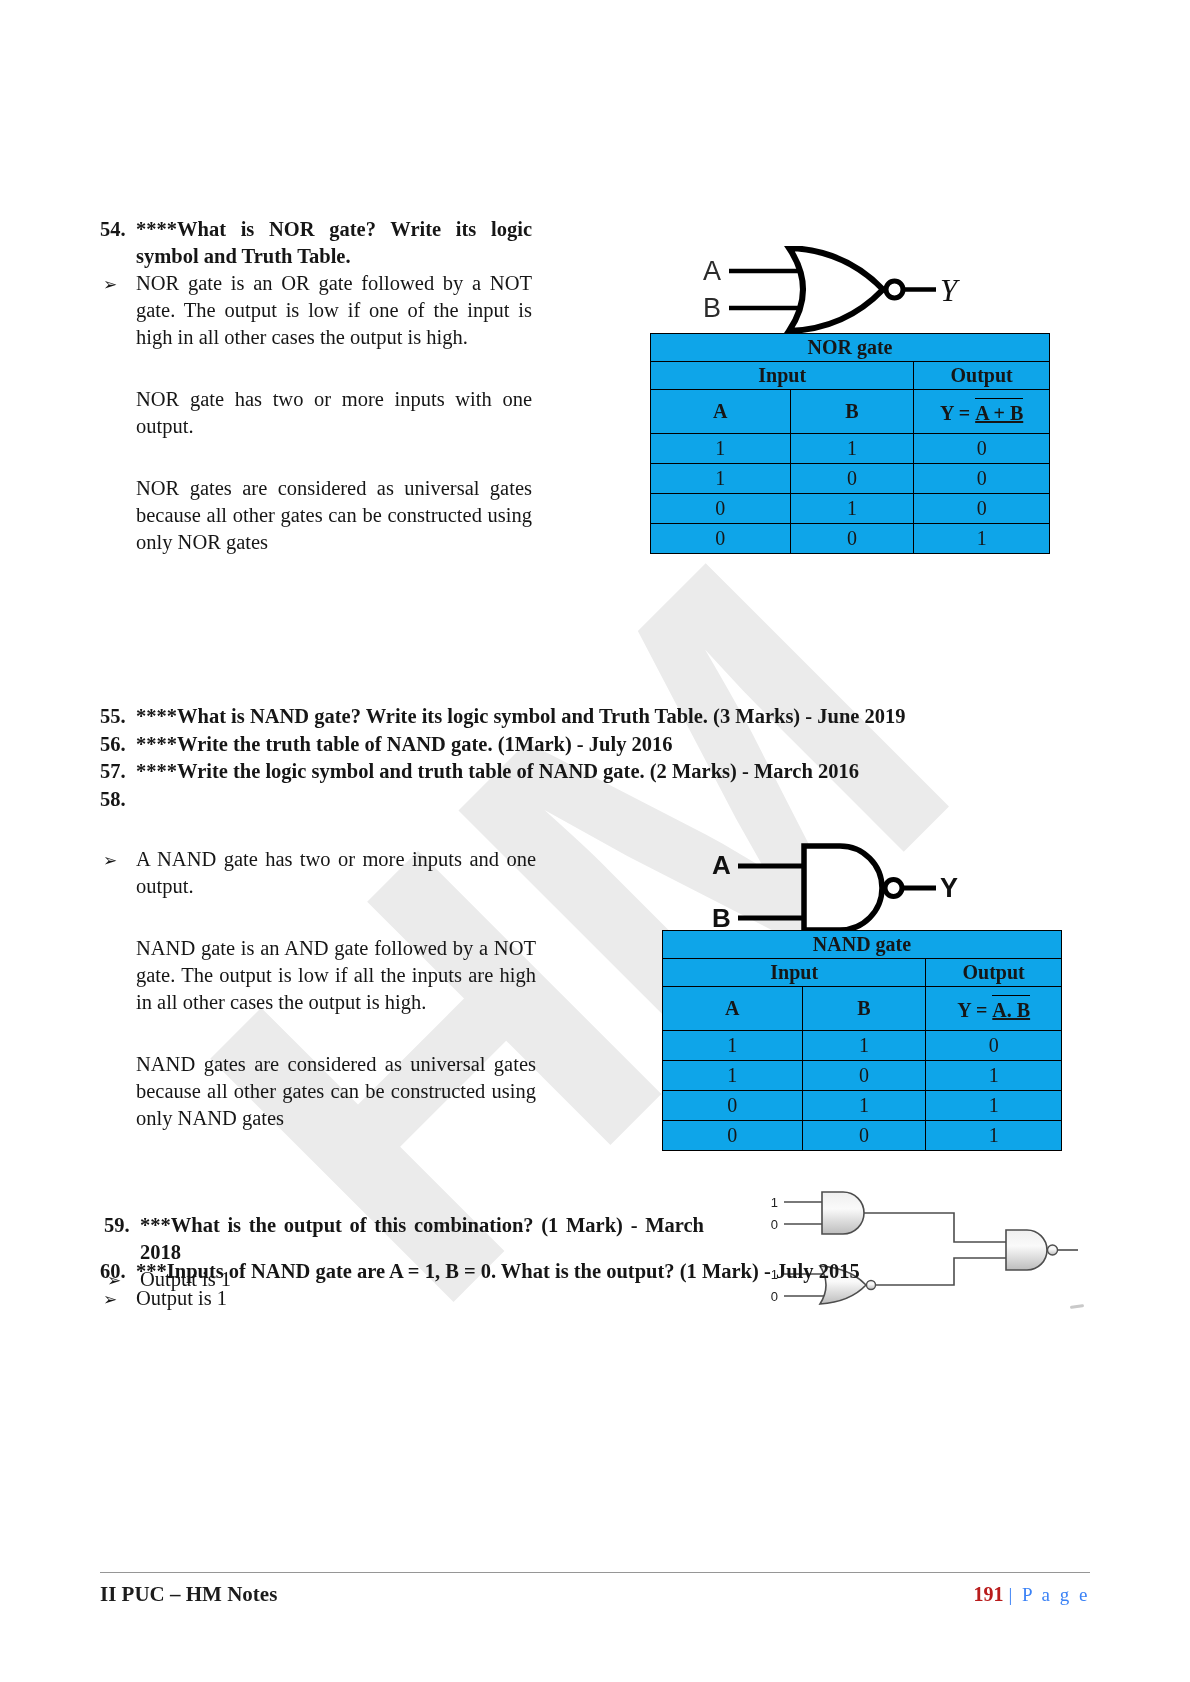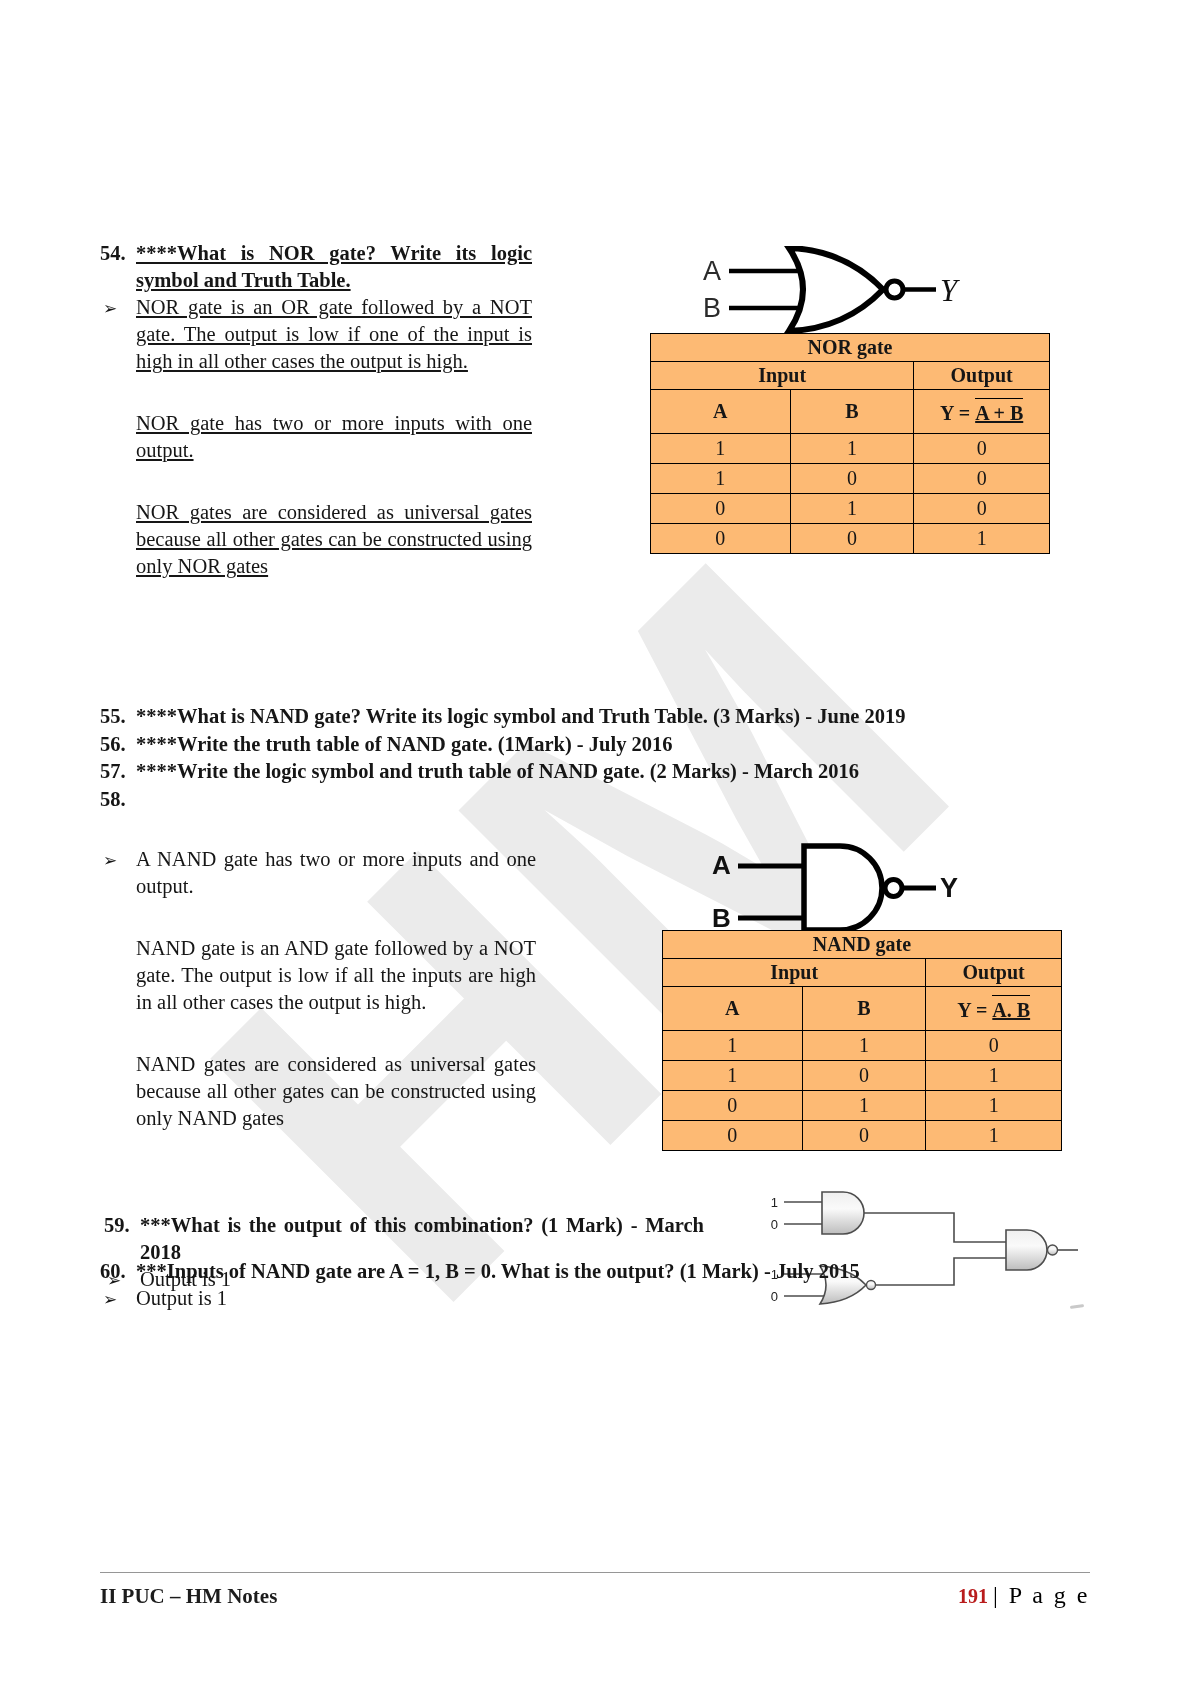--- a/index.html
+++ b/index.html
@@ -24,53 +24,53 @@
   .ansblock { position:relative; padding-left:36px; font-size:20.5px; line-height:27px; }
   .bullet { position:absolute; left:3px; top:1px; font-size:17px; }
   .ansblock p { text-align:justify; margin:0 0 35px 0; }
   .ansblock p:last-child { margin-bottom:0; }
   .qrow { position:relative; padding-left:36px; font-weight:bold;
           font-size:20.5px; line-height:27.5px; white-space:nowrap; }
   .qrow .qnum { position:absolute; left:0; }
   .ansline { position:relative; padding-left:36px; font-size:20.5px; line-height:27px; }
 
   
-  .tt { border-collapse:collapse; width:100%; background:#fdba74; table-layout:fixed; }
+  .tt { border-collapse:collapse; width:100%; background:#0ea5e9; table-layout:fixed; }
   .tt td { border:1.5px solid #000; text-align:center; vertical-align:middle;
            font-size:20px; padding:0; }
   .tt .b  { font-weight:bold; }
   tr.h28 td { height:28px; }
   tr.h44 td { height:44px; }
   tr.h30 td { height:30px; }
   .ovl { display:inline-block; border-top:1.6px solid #000; padding-top:4px; line-height:1.05;text-decoration:underline; }
   .formula { font-weight:bold; font-size:20px; }
 
   
   .footer { position:absolute; left:100px; width:990px; top:1572px; z-index:1;
             border-top:1px solid #969696; padding-top:9px;
             display:flex; justify-content:space-between; align-items:baseline; }
   .f-left { font-weight:bold; font-size:21px; color:#1c1c1c; }
   .f-right { font-size:20px; }
   .f-right .pgnum { font-weight:bold; color:#b91c1c;margin-left:23px; }
-  .f-right .pgsuffix { color:#000000; letter-spacing:2.5px; font-size:24px; }
+  .f-right .pgsuffix { color:#3b82f6; letter-spacing:2.5px; font-size:19px; }
 
   .artifact { position:absolute; left:1070px; top:1305px; width:14px; height:3px;
               background:#c9c9c9; border-radius:2px; transform:rotate(-8deg); z-index:1; }
 
   svg text { font-family:"Liberation Sans", sans-serif; }
   svg .serif-it { font-family:"Liberation Serif", serif; font-style:italic; }
 </style>
 </head>
 <body>
 
 <div class="page">
 
   <div class="watermark">HM</div>
 
-  <div class="layer" id="q54" style="left:100px; top:240px; width:432px;text-decoration:underline;">
+  <div class="layer" id="q54" style="left:100px; top:216px; width:432px;">
     <div class="qtitle">
       <span class="qnum">54.</span>
       <span>****What is NOR gate? Write its logic symbol and Truth Table.</span>
     </div>
     <div class="ansblock">
       <span class="bullet">➢</span>
       <p>NOR gate is an OR gate followed by a NOT gate. The output is low if one of the input is high in all other cases the output is high.</p>
       <p>NOR gate has two or more inputs with one output.</p>
       <p>NOR gates are considered as universal gates because all other gates can be constructed using only NOR gates</p>
     </div>

